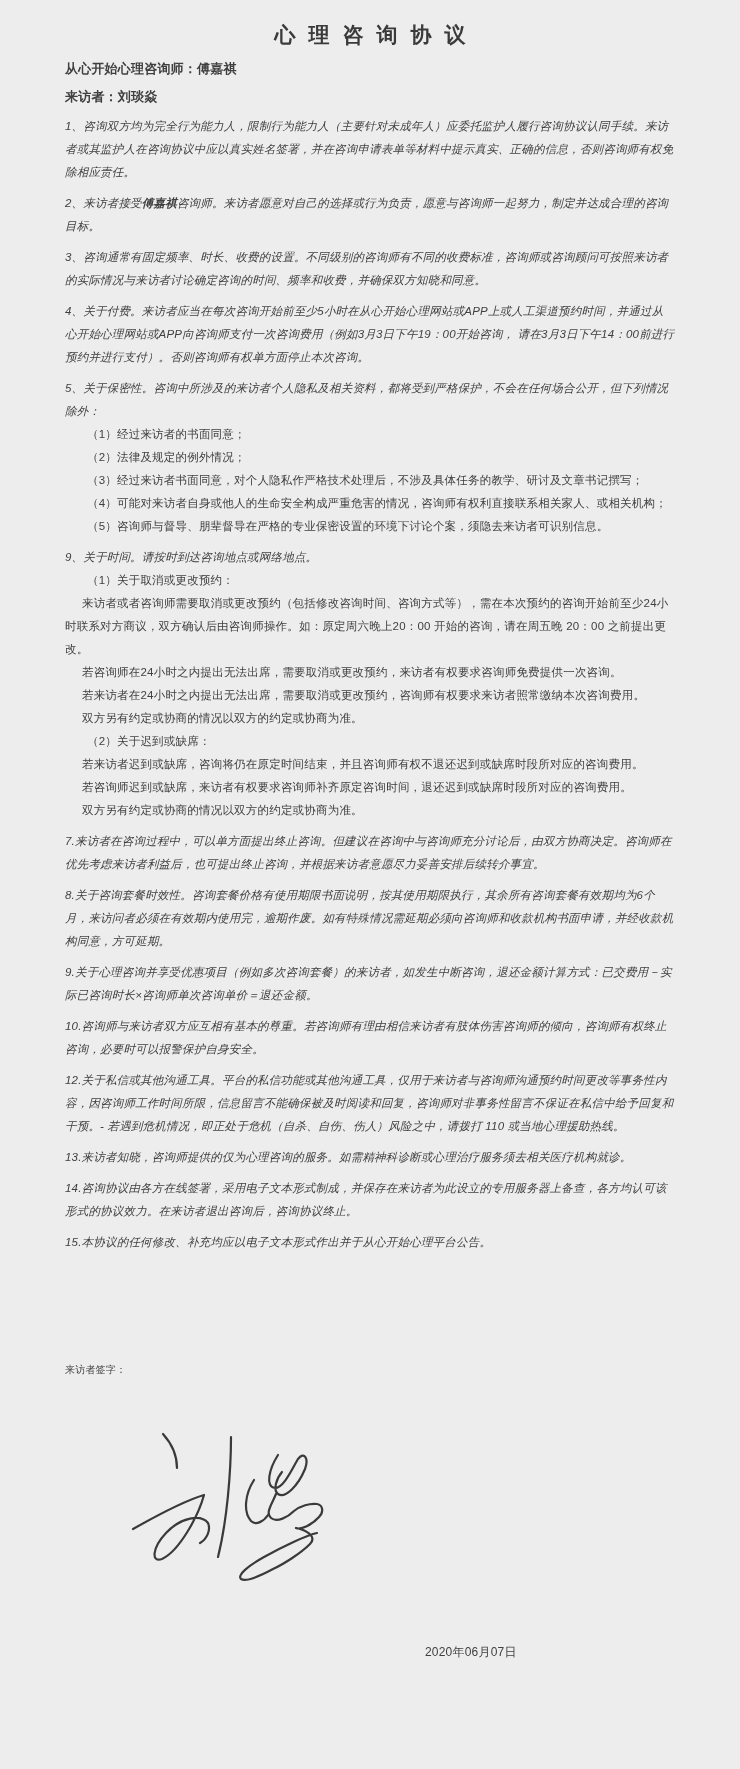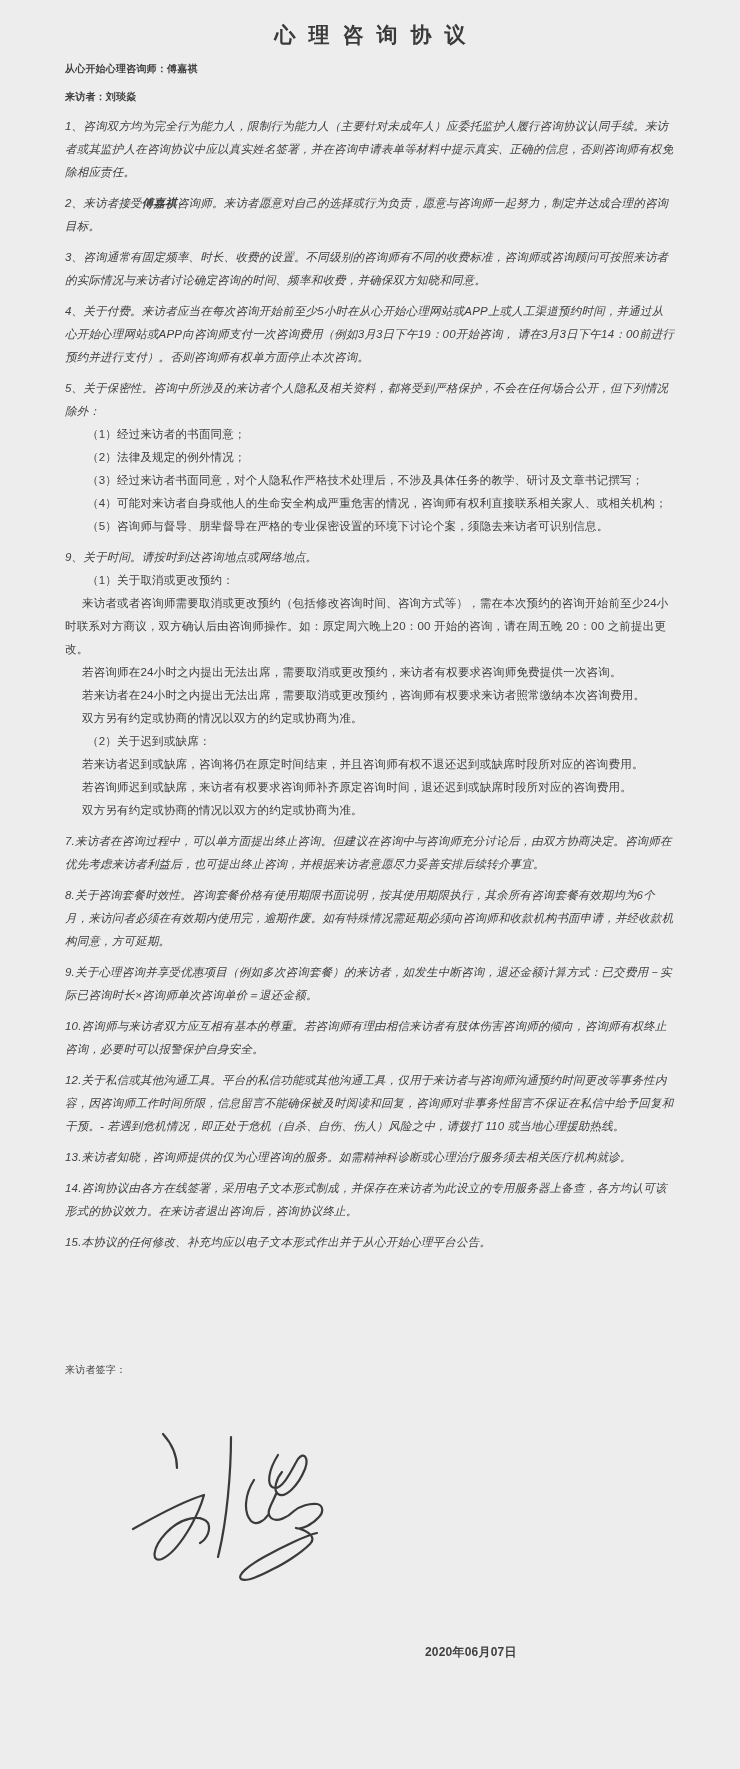--- a/index.html
+++ b/index.html
@@ -9,34 +9,34 @@
     background: #ededed; color: #3f3f3f;
     font-family: "Liberation Sans", "DejaVu Sans", sans-serif;
     font-size: 11.5px; line-height: 23px; letter-spacing: 0.2px;
     overflow: hidden; position: relative;
   }
   .title {
     font-size: 21px; font-weight: 700; color: #3a3a3a;
     text-align: center; letter-spacing: 13px; padding-left: 13px;
     line-height: 28px; margin: 0 0 10px;
   }
-  .hdr { font-weight: 700; font-size: 10px; line-height: 20px; margin: 0 0 8px; }
+  .hdr { font-weight: 700; font-size: 13px; line-height: 20px; margin: 0 0 8px; }
   .agreement-body p { margin: 0; word-break: break-all; }
   .agreement-body p.main { margin-top: 8px; font-style: italic; }
   .agreement-body p.sub  { text-indent: 22px; }
   .agreement-body p.sub2 { text-indent: 17px; }
   .b { font-weight: 700; }
   .sign-label { margin-top: 104px; font-size: 10px; }
   .sig-wrap { margin: 46px 0 0 23px; width: 240px; height: 165px; }
   .sig-wrap svg { display: block; width: 240px; height: 165px; }
   .sig-wrap path {
     fill: none; stroke: #3a3a3a; stroke-width: 2.2;
     stroke-linecap: round; stroke-linejoin: round;
   }
-  .date-line { margin: 49px 0 0 360px; font-size: 12px; white-space: nowrap; font-weight: bold; }
+  .date-line { margin: 49px 0 0 360px; font-size: 12px; white-space: nowrap; }
 </style>
 </head>
 <body>
 
 <div class="page">
 
   <h1 class="title">心理咨询协议</h1>
 
   <div class="hdr">从心开始心理咨询师：傅嘉祺</div>
   <div class="hdr">来访者：刘琰焱</div>

